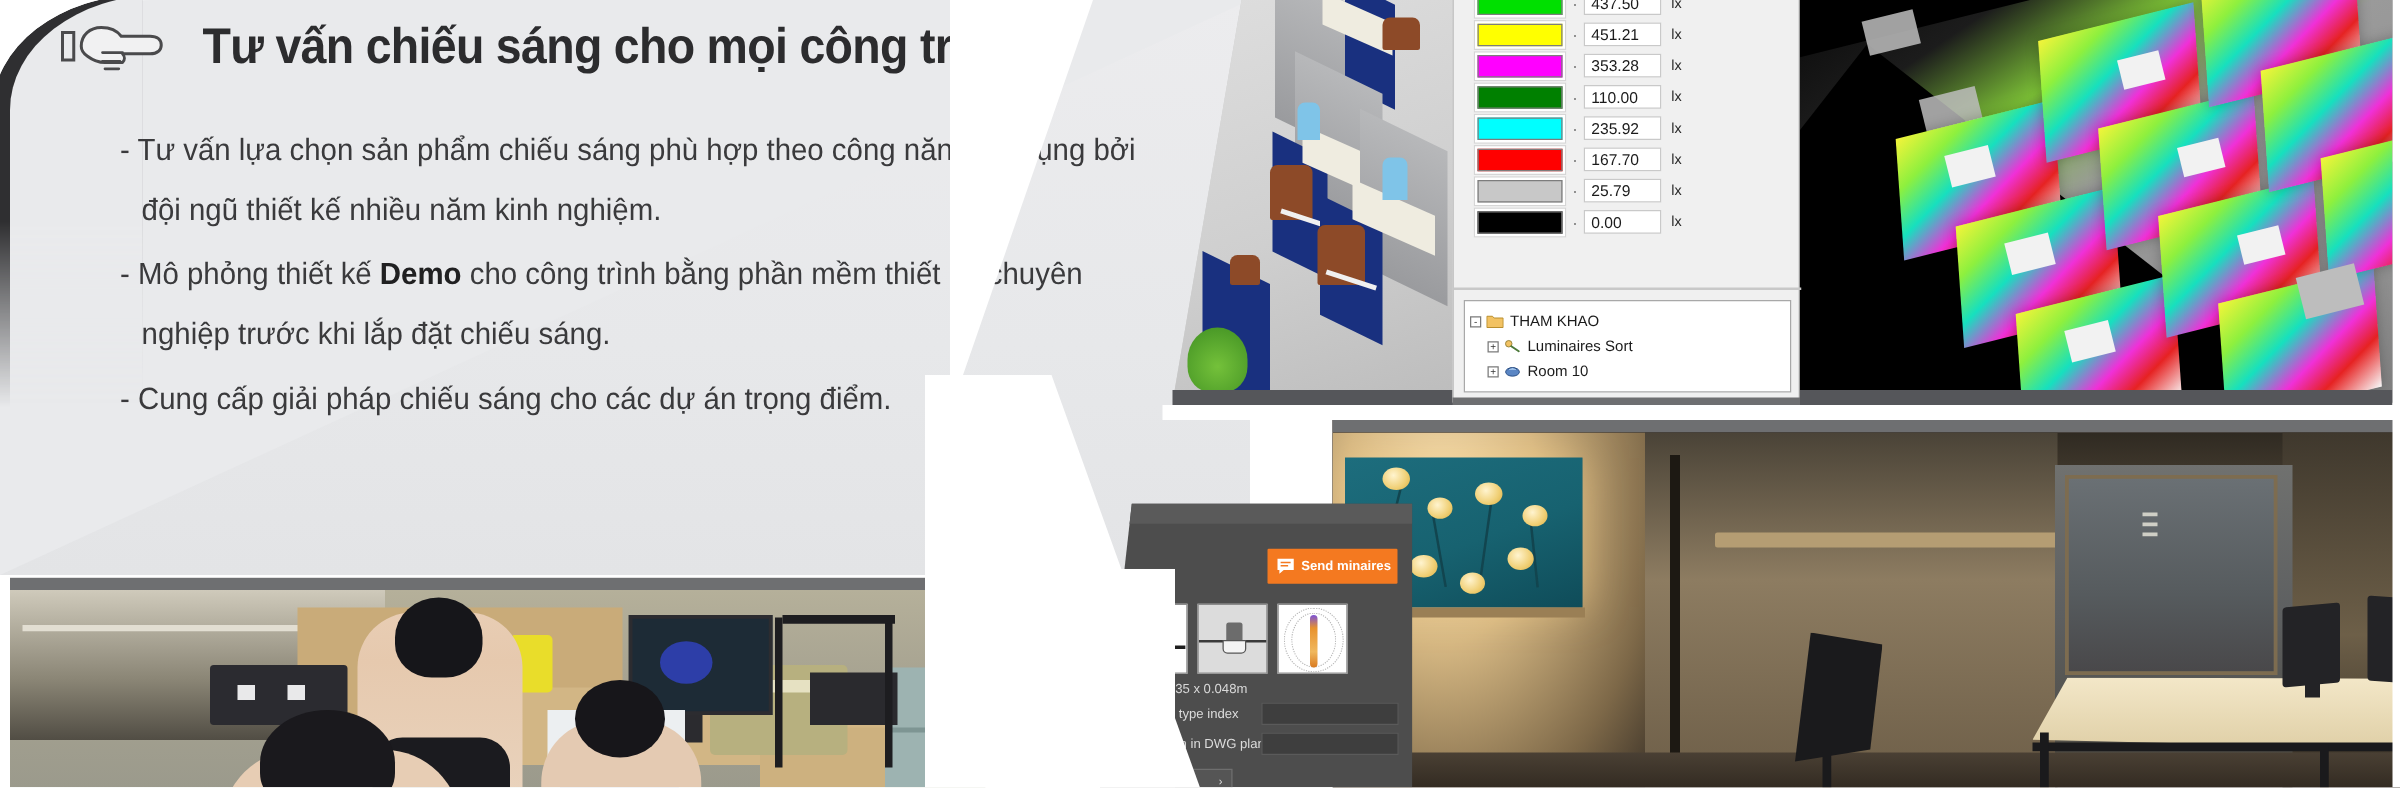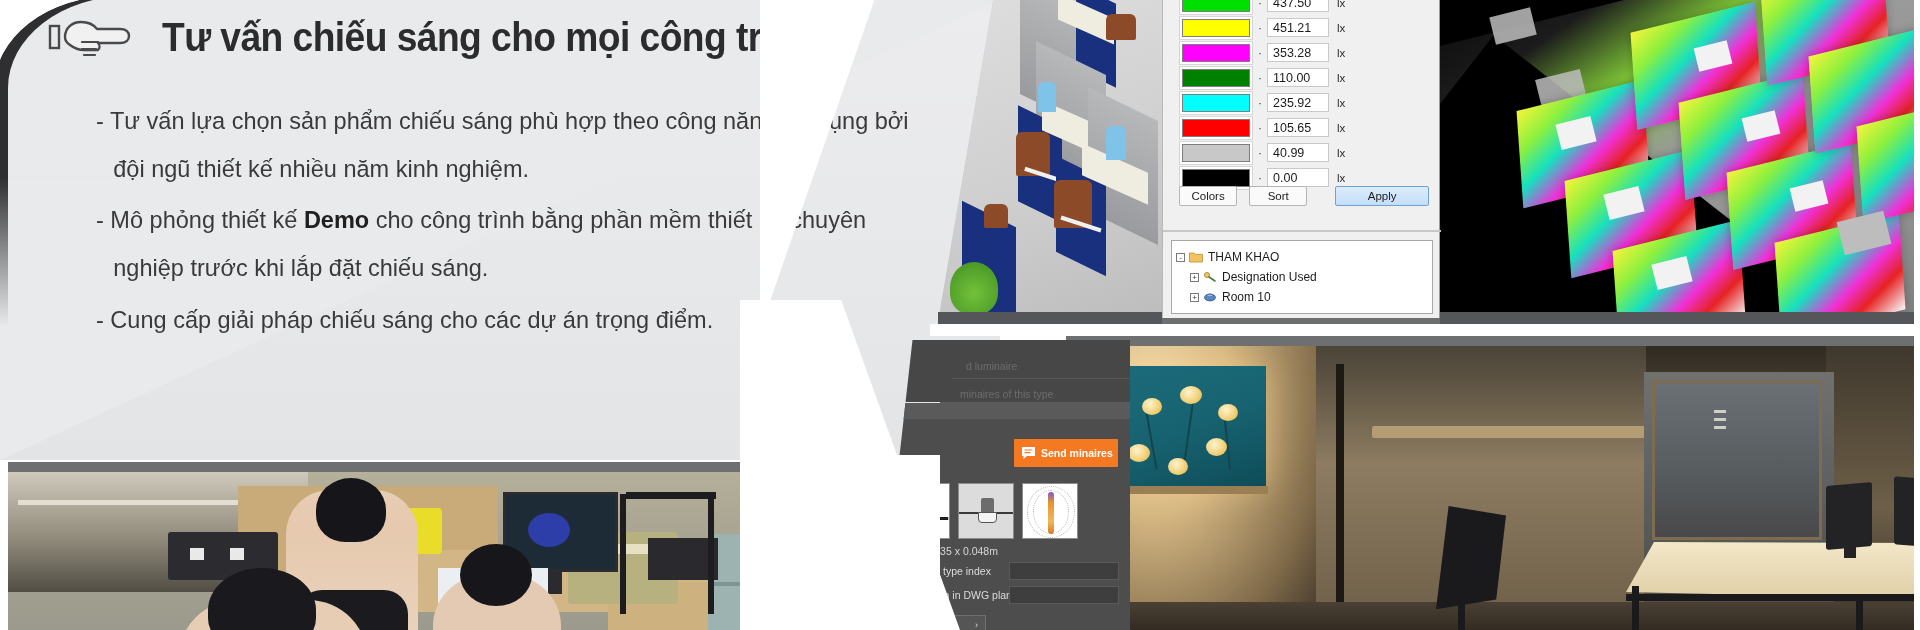--- a/index.html
+++ b/index.html
@@ -438,64 +438,59 @@
           </div>
         <div class="dotdash">·</div>
         <div class="val-box">235.92</div>
         <div class="unit">lx</div>
       </div>
       <div class="color-row">
         <div class="swatch-wrap">
             <div class="swatch" style="background:#ff0000"></div>
           </div>
         <div class="dotdash">·</div>
-        <div class="val-box">105.65</div>
+        <div class="val-box">167.70</div>
         <div class="unit">lx</div>
       </div>
       <div class="color-row">
         <div class="swatch-wrap">
             <div class="swatch" style="background:#c8c8c8"></div>
           </div>
         <div class="dotdash">·</div>
-        <div class="val-box">40.99</div>
+        <div class="val-box">25.79</div>
         <div class="unit">lx</div>
       </div>
       <div class="color-row">
         <div class="swatch-wrap">
             <div class="swatch" style="background:#000000"></div>
           </div>
         <div class="dotdash">·</div>
         <div class="val-box">0.00</div>
         <div class="unit">lx</div>
       </div>
     </div>
 
-    <div id="dialux-buttons">
-      <div class="dbtn" id="btn-colors">Colors</div>
-      <div class="dbtn" id="btn-sort">Sort</div>
-      <div class="dbtn" id="btn-apply">Apply</div>
-    </div>
 
     <div id="dialux-topline"></div>
 
     <div id="dialux-tree">
       <div class="tree-row i1">
         <div class="tbox">-</div>
         <svg class="ticon" viewBox="0 0 14 12">
           <path d="M0.5 2 L5 2 L6.3 3.4 L13.5 3.4 L13.5 11 L0.5 11 Z" fill="#f2c263" stroke="#b98e2e" stroke-width="0.8"></path>
         </svg>
         <span>THAM KHAO</span>
       </div>
       <div class="tree-row i2">
         <div class="tbox">+</div>
         <svg class="ticon" viewBox="0 0 14 12">
           <circle cx="4" cy="4" r="2.6" fill="#f2c263" stroke="#8e7b32" stroke-width="0.7"></circle>
           <path d="M6 6 L12 10" stroke="#4d7a3b" stroke-width="1.6" stroke-linecap="round"></path>
         </svg>
-        <span>Designation Used</span>
+        <span>Luminaires Sort</span>
       </div>
       <div class="tree-row i2">
         <div class="tbox">+</div>
         <svg class="ticon" viewBox="0 0 14 12">
           <ellipse cx="7" cy="6.5" rx="5.5" ry="3.4" fill="#5a86c4" stroke="#2f5388" stroke-width="0.8"></ellipse>
           <path d="M3 5 Q7 1 11 5" fill="#9cc0ea" stroke="#2f5388" stroke-width="0.7"></path>
         </svg>
         <span>Room 10</span>
       </div>
     </div>
@@ -575,26 +570,20 @@
     <div class="ri ri-mon1"></div>
     <div class="ri ri-monstand1"></div>
     <div class="ri ri-mon2"></div>
   </div>
 
   <div id="diag-white-top"></div>
   <div id="white-gap-mid"></div>
   <div id="diag-white"></div>
 
   <div id="sw-panel">
-    <div id="sw-top">
-      <div id="sw-divline1"></div>
-      <div class="sw-faded" id="sw-fade1">d luminaire</div>
-      <div class="sw-faded" id="sw-fade2">minaires of this type</div>
-      <div id="sw-divline2"></div>
-    </div>
 
     <div id="sw-body">
       <div id="sw-headerbar"></div>
 
       <div id="btn-send-inquiry">
         <svg id="send-inquiry-icon" viewBox="0 0 15 14">
           <path d="M1 1 H14 V10 H6 L2.5 13 V10 H1 Z" fill="#ffffff"></path>
           <path d="M3.5 4 H11.5 M3.5 6.6 H9.5" stroke="#f47920" stroke-width="1.2"></path>
         </svg>
         <span>Send minaires</span>

